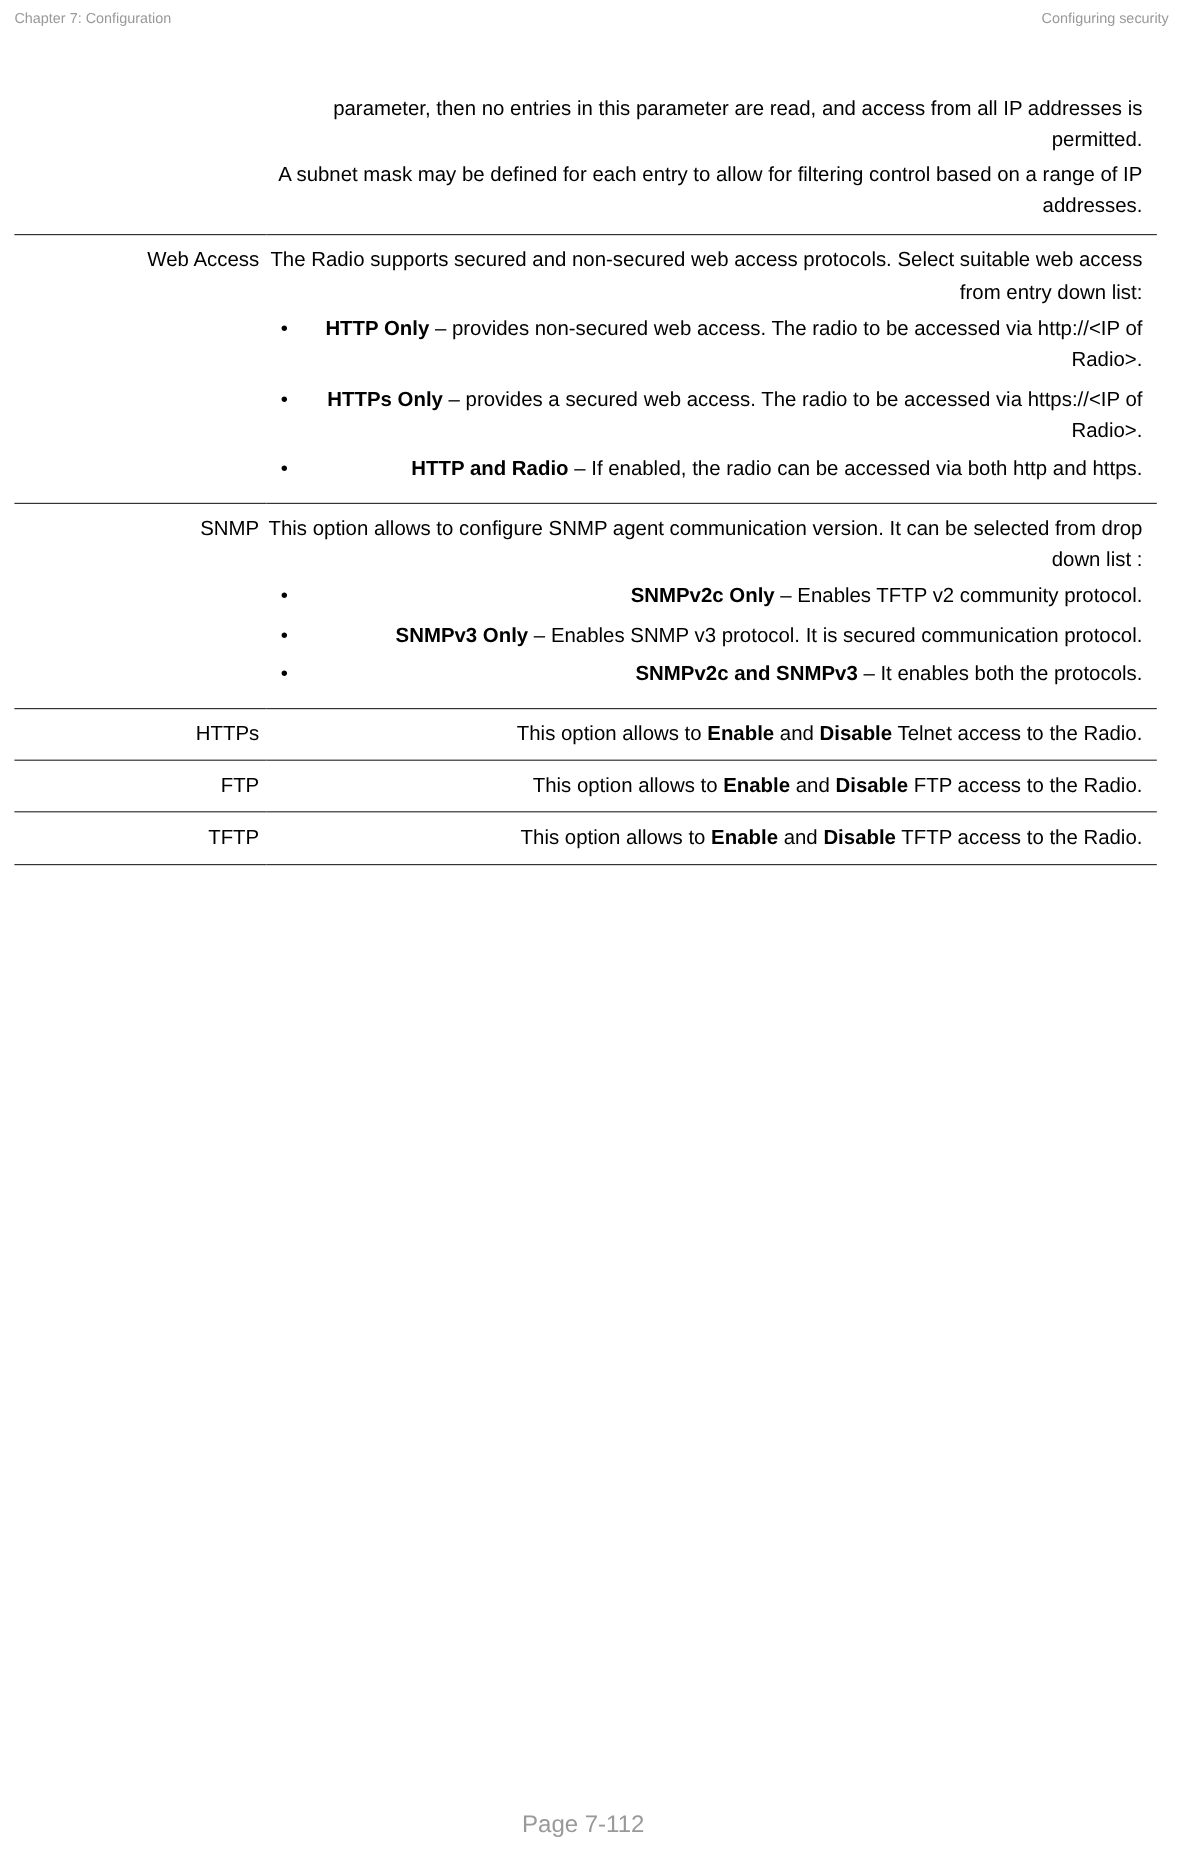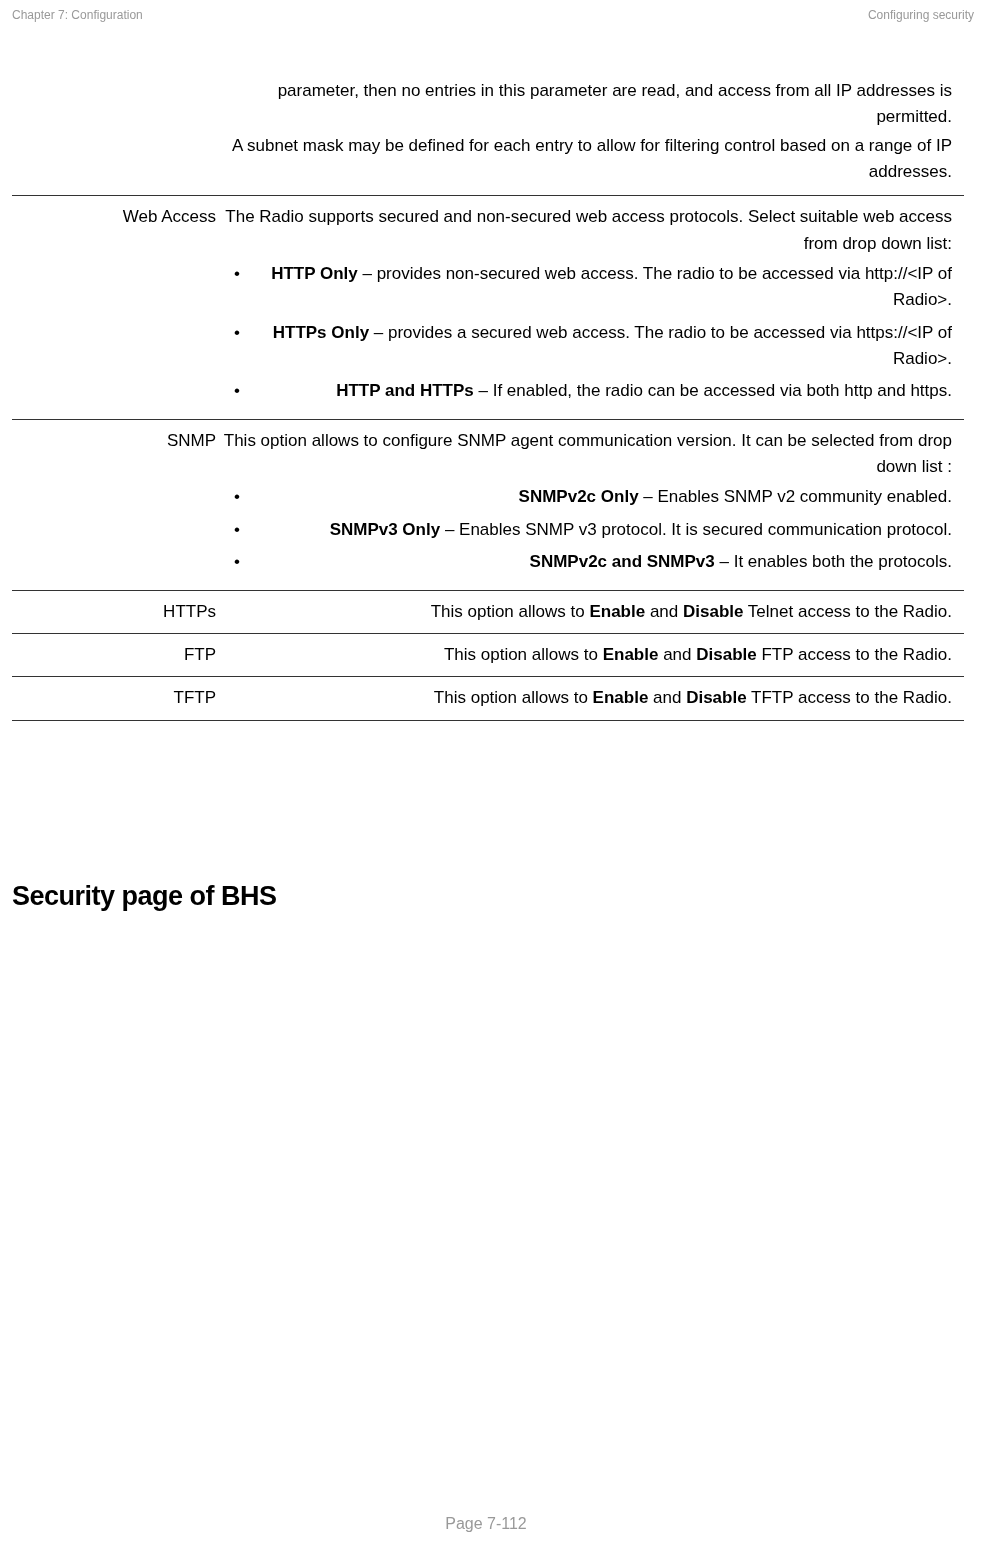--- a/index.html
+++ b/index.html
@@ -87,21 +87,21 @@
     .link {
       color: #1a6db8;
     }
     .footer {
       position: absolute;
       bottom: 22px;
       left: 0;
       right: 12px;
       text-align: center;
       color: #999;
-      font-size: 16px;
+      font-size: 20px;
     }
     .para {
       margin-bottom: 2px;
     }
   </style>
 </head>
 <body>
 
 <div class="header">
   <span>Chapter 7:  Configuration</span>
@@ -114,50 +114,49 @@
         <tr class="first-row">
       <td class="label"></td>
       <td class="desc">
         <div class="para">parameter, then no entries in this parameter are read, and access from all IP addresses is permitted.</div>
         <div class="para">A subnet mask may be defined for each entry to allow for filtering control based on a range of IP addresses.</div>
       </td>
     </tr>
     <tr>
       <td class="label">Web Access</td>
       <td class="desc">
-        <div class="para">The Radio supports secured and non-secured web access protocols. Select suitable web access from drop down list:</div>
+        <div class="para">The Radio supports secured and non-secured web access protocols. Select suitable web access from entry down list:</div>
         <ul>
           <li><span class="bold">HTTP Only</span><span> – provides non-secured web access. The radio to be accessed via http://&lt;IP of Radio&gt;.</span></li>
           <li><span class="bold">HTTPs Only</span><span> – provides a secured web access. The radio to be accessed via https://&lt;IP of Radio&gt;.</span></li>
-          <li><span class="bold">HTTP and HTTPs</span><span> – If enabled, the radio can be accessed via both http and https.</span></li>
+          <li><span class="bold">HTTP and Radio</span><span> – If enabled, the radio can be accessed via both http and https.</span></li>
         </ul>
       </td>
     </tr>
     <tr>
       <td class="label">SNMP</td>
       <td class="desc">
         <div class="para">This option allows to configure SNMP agent communication version. It can be selected from drop down list :</div>
         <ul>
-          <li><span class="bold">SNMPv2c Only</span><span> – Enables SNMP v2 community enabled.</span></li>
+          <li><span class="bold">SNMPv2c Only</span><span> – Enables TFTP v2 community protocol.</span></li>
           <li><span class="bold">SNMPv3 Only</span><span> – Enables SNMP v3 protocol. It is secured communication protocol.</span></li>
           <li><span class="bold">SNMPv2c and SNMPv3</span><span> – It enables both the protocols.</span></li>
         </ul>
       </td>
     </tr>
     <tr>
       <td class="label">HTTPs</td>
       <td class="desc"><span>This option allows to </span><span class="bold">Enable</span><span> and </span><span class="bold">Disable</span><span> Telnet access to the Radio.</span></td>
     </tr>
     <tr>
       <td class="label">FTP</td>
       <td class="desc"><span>This option allows to </span><span class="bold">Enable</span><span> and </span><span class="bold">Disable</span><span> FTP access to the Radio.</span></td>
     </tr>
     <tr>
       <td class="label">TFTP</td>
       <td class="desc"><span>This option allows to </span><span class="bold">Enable</span><span> and </span><span class="bold">Disable</span><span> TFTP access to the Radio.</span></td>
     </tr>
   </tbody>
     </table>
 
-  <h2 class="section-heading">Security page of BHS</h2>
 </div>
 
 <div class="footer">Page 7-112</div>
 
 </body></html>

